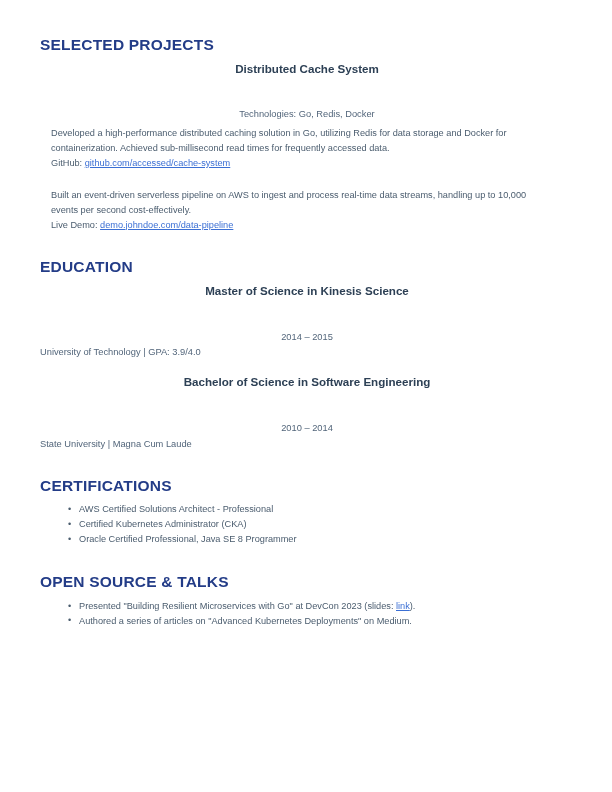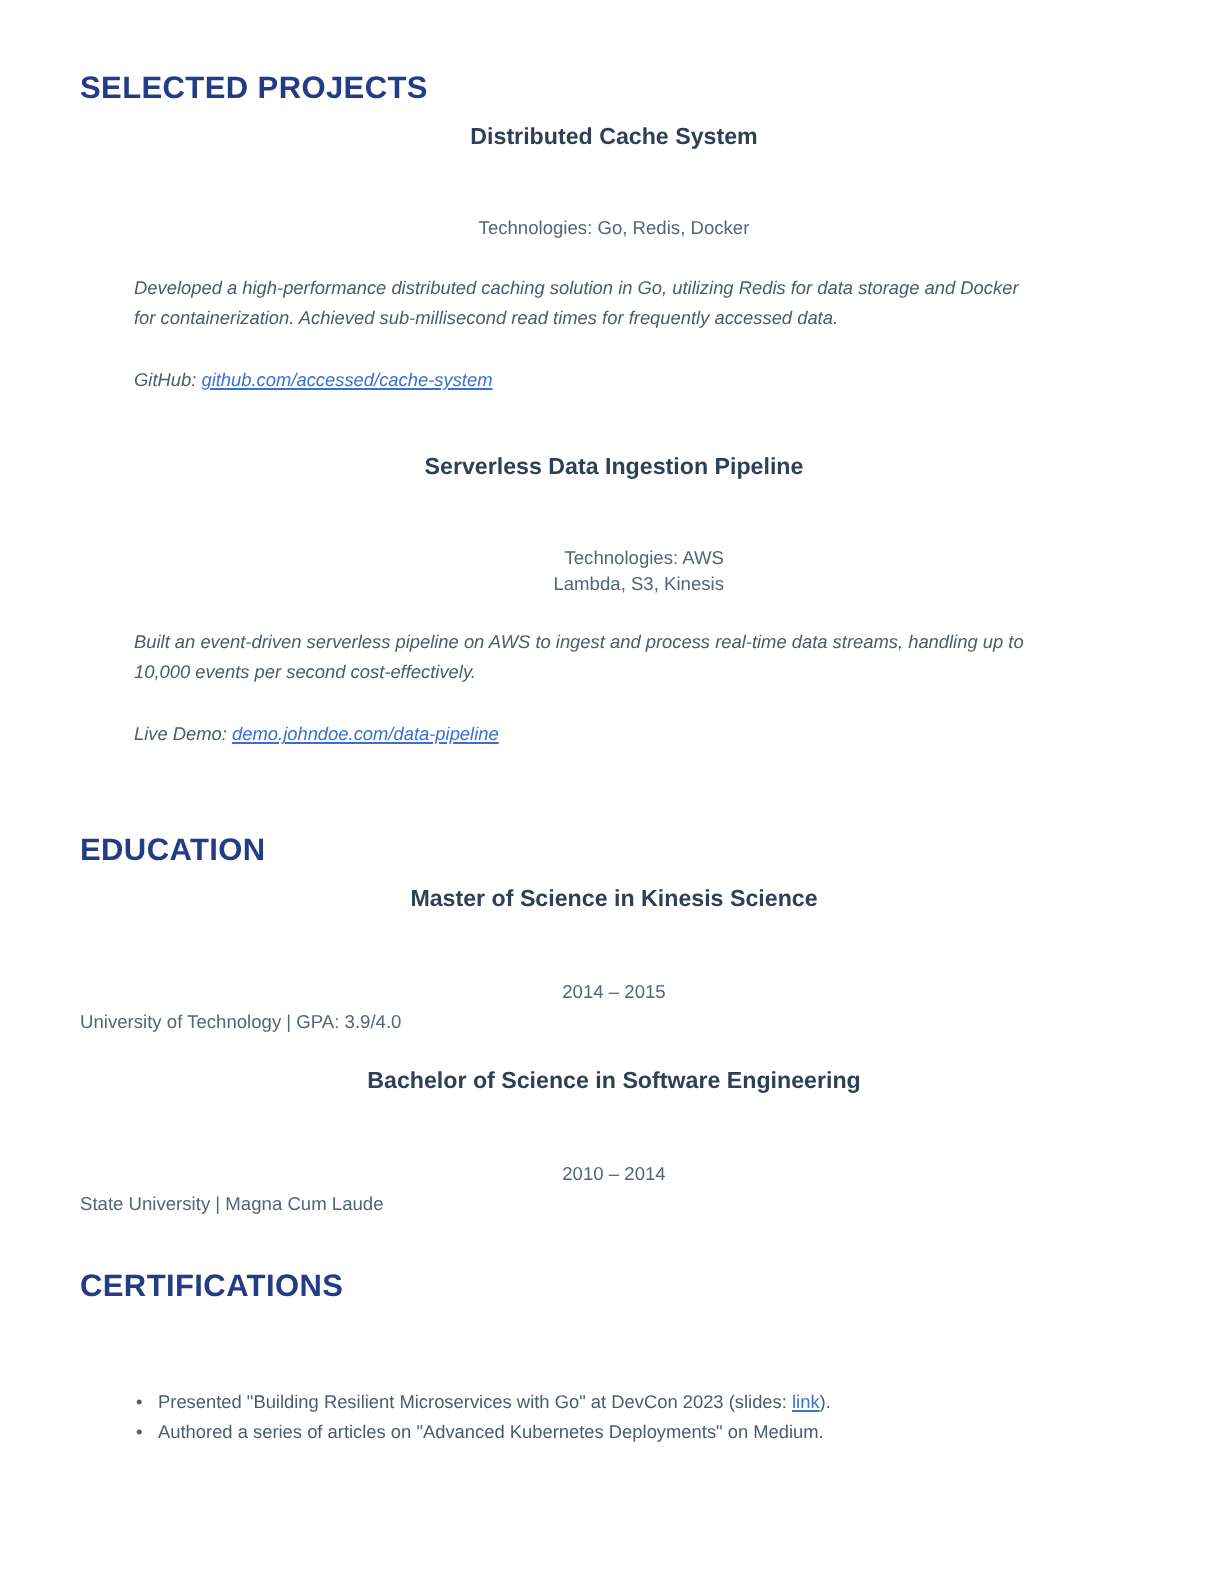--- a/index.html
+++ b/index.html
@@ -75,22 +75,21 @@
 
   
   .entry-body {
     margin: 5px 0 0 11px;
     font-size: 9.2px;
     line-height: 1.62;
     color: #4a5c6e;
     max-width: 485px;
   }
   .entry-body p {
-    margin: 16px;
-    font-style: italic;
+    margin: 0;
   }
 
   a.link {
     color: #3b6fd4;
     text-decoration: underline;
   }
 
   
   ul.bullets {
     list-style: none;
@@ -136,24 +135,20 @@
       <div class="entry-body">
         <p>Developed a high-performance distributed caching solution in Go, utilizing Redis for data storage and Docker for containerization. Achieved sub-millisecond read times for frequently accessed data.</p>
         <p><span>GitHub:</span>
           <a class="link" href="#">github.com/accessed/cache-system</a></p>
       </div>
     </div>
 
     <div class="gap-project"></div>
 
     <div class="entry">
-      <div class="entry-head">
-        <div class="entry-title">Serverless Data Ingestion Pipeline</div>
-        <div class="entry-meta narrow">Technologies: AWS Lambda, S3, Kinesis</div>
-      </div>
       <div class="entry-body">
         <p>Built an event-driven serverless pipeline on AWS to ingest and process real-time data streams, handling up to 10,000 events per second cost-effectively.</p>
         <p><span>Live Demo:</span>
           <a class="link" href="#">demo.johndoe.com/data-pipeline</a></p>
       </div>
     </div>
   </div>
 
   <div class="gap-section"></div>
 
@@ -176,24 +171,30 @@
         <div class="entry-meta">2010 – 2014</div>
       </div>
       <div class="entry-sub">State University | Magna Cum Laude</div>
     </div>
   </div>
 
   <div class="gap-section"></div>
 
   <div class="section">
     <div class="section-heading">CERTIFICATIONS</div>
+    <ul class="bullets">
+      <li>AWS Certified Solutions Architect - Professional</li>
+      <li>Certified Kubernetes Administrator (CKA)</li>
+      <li>Oracle Certified Professional, Java SE 8 Programmer</li>
+    </ul>
   </div>
 
   <div class="gap-section"></div>
 
   <div class="section">
+    <div class="section-heading">OPEN SOURCE &amp; TALKS</div>
     <ul class="bullets">
       <li><span>Presented "Building Resilient Microservices with Go" at DevCon 2023 (slides: </span><a class="link" href="#">link</a><span>).</span></li>
       <li><span>Authored a series of articles on "Advanced Kubernetes Deployments" on Medium.</span></li>
     </ul>
   </div>
 
 </div>
 
 </body></html>

